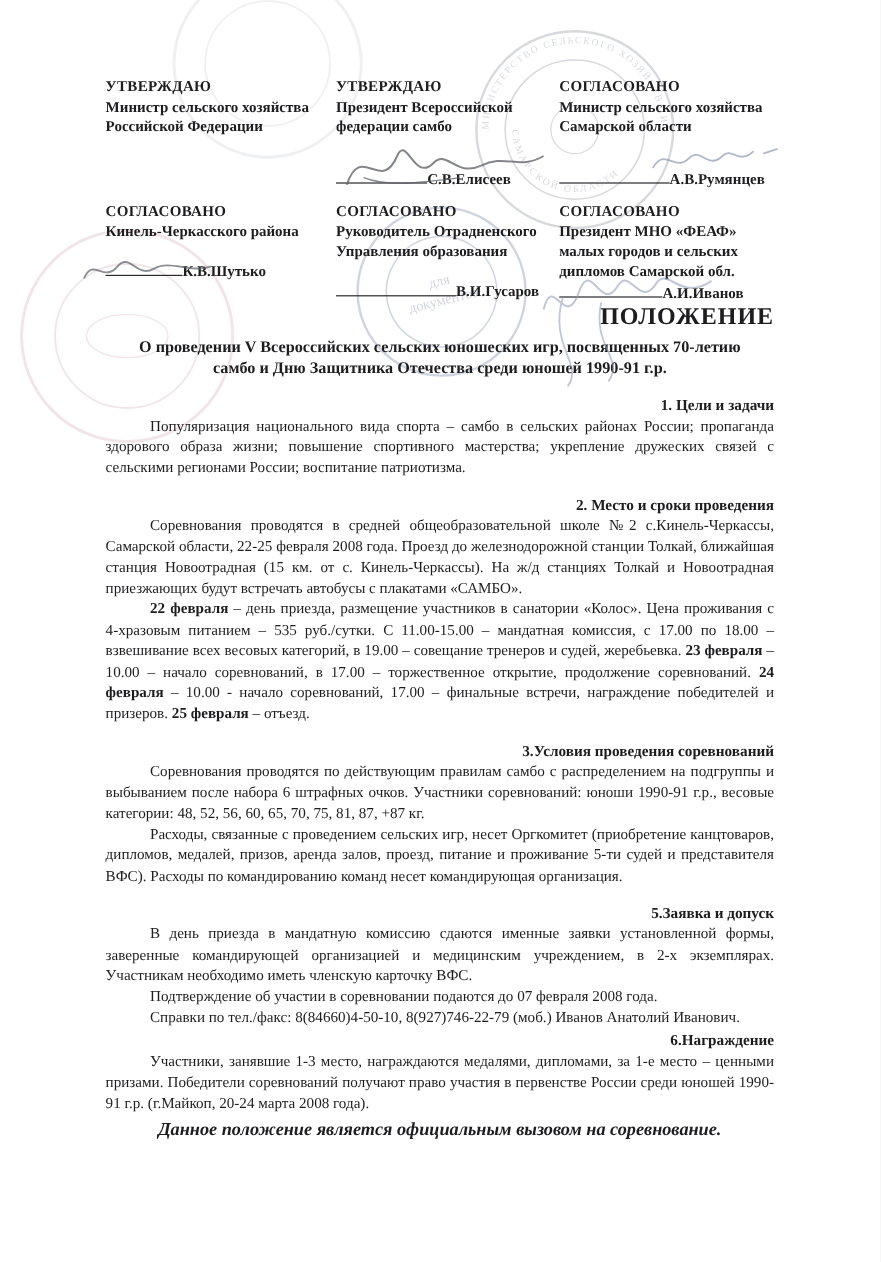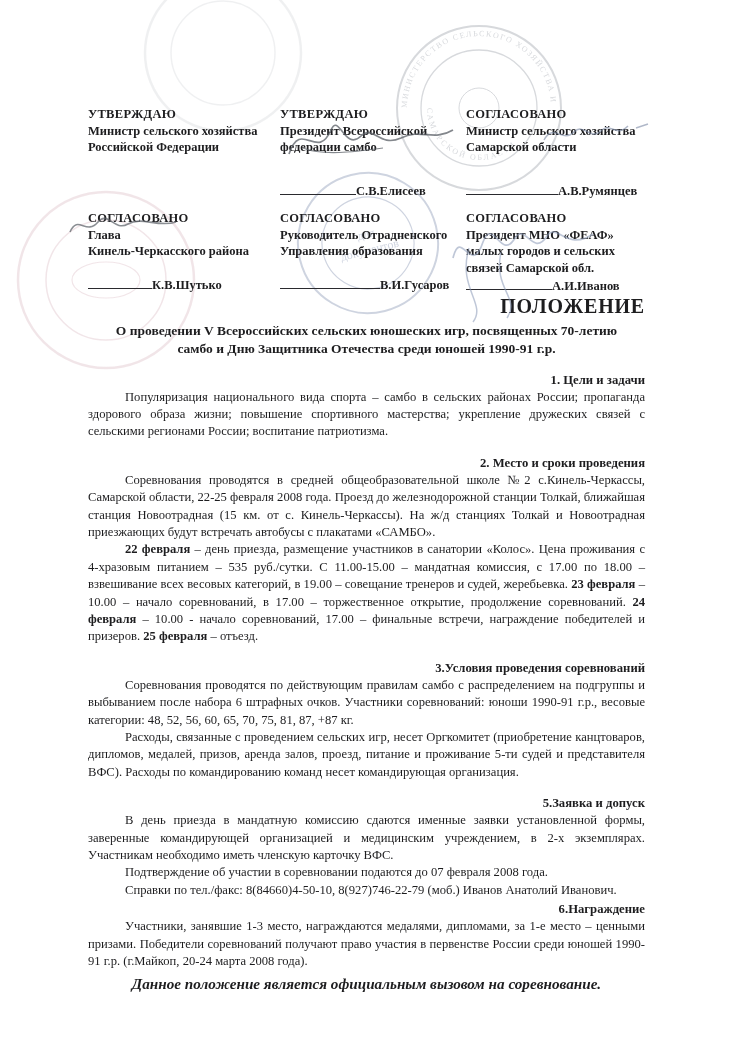--- a/index.html
+++ b/index.html
@@ -15,21 +15,20 @@
   .content{
     position:relative;
     z-index:1;
     padding:64px 89px 0 88px;
   }
   
   .approvals{
     display:grid;
     grid-template-columns:192px 186px 179px;
     column-gap:0;
-    margin-top:42px;
   }
   .approvals.row2{margin-top:11px;}
   .approval{font-size:12.5px;font-weight:bold;line-height:16.5px;}
   .app-title{letter-spacing:.3px;}
   .sign-row{white-space:nowrap;}
   .sign-gap-lg{margin-top:26px;}
   .sign-gap-md{margin-top:16px;}
   .sign-gap-sm{margin-top:1px;}
   .uline{
     display:inline-block;
@@ -164,39 +163,38 @@
         <div class="app-line">Самарской области</div>
         <div class="sign-row sign-gap-lg">
           <span class="uline w92"></span><span class="name">А.В.Румянцев</span>
         </div>
       </div>
     </div>
 
     <div class="approvals row2">
       <div class="approval">
         <div class="app-title">СОГЛАСОВАНО</div>
-        <div class="app-line">Глава</div>
         <div class="app-line">Кинель-Черкасского района</div>
         <div class="sign-row sign-gap-md">
           <span class="uline w64"></span><span class="name">К.В.Шутько</span>
         </div>
       </div>
       <div class="approval">
         <div class="app-title">СОГЛАСОВАНО</div>
         <div class="app-line">Руководитель Отрадненского</div>
         <div class="app-line">Управления образования</div>
         <div class="sign-row sign-gap-md">
           <span class="uline w100"></span><span class="name">В.И.Гусаров</span>
         </div>
       </div>
       <div class="approval">
         <div class="app-title">СОГЛАСОВАНО</div>
         <div class="app-line">Президент МНО «ФЕАФ»</div>
         <div class="app-line">малых городов и сельских</div>
-        <div class="app-line">связей Самарской обл.</div>
+        <div class="app-line">дипломов Самарской обл.</div>
         <div class="sign-row sign-gap-sm">
           <span class="uline w86"></span><span class="name">А.И.Иванов</span>
         </div>
       </div>
     </div>
 
     <div class="doc-title">ПОЛОЖЕНИЕ</div>
     <div class="doc-subtitle">
       <div>О проведении V Всероссийских сельских юношеских игр, посвященных 70-летию</div>
       <div>самбо и Дню Защитника Отечества среди юношей 1990-91 г.р.</div>

